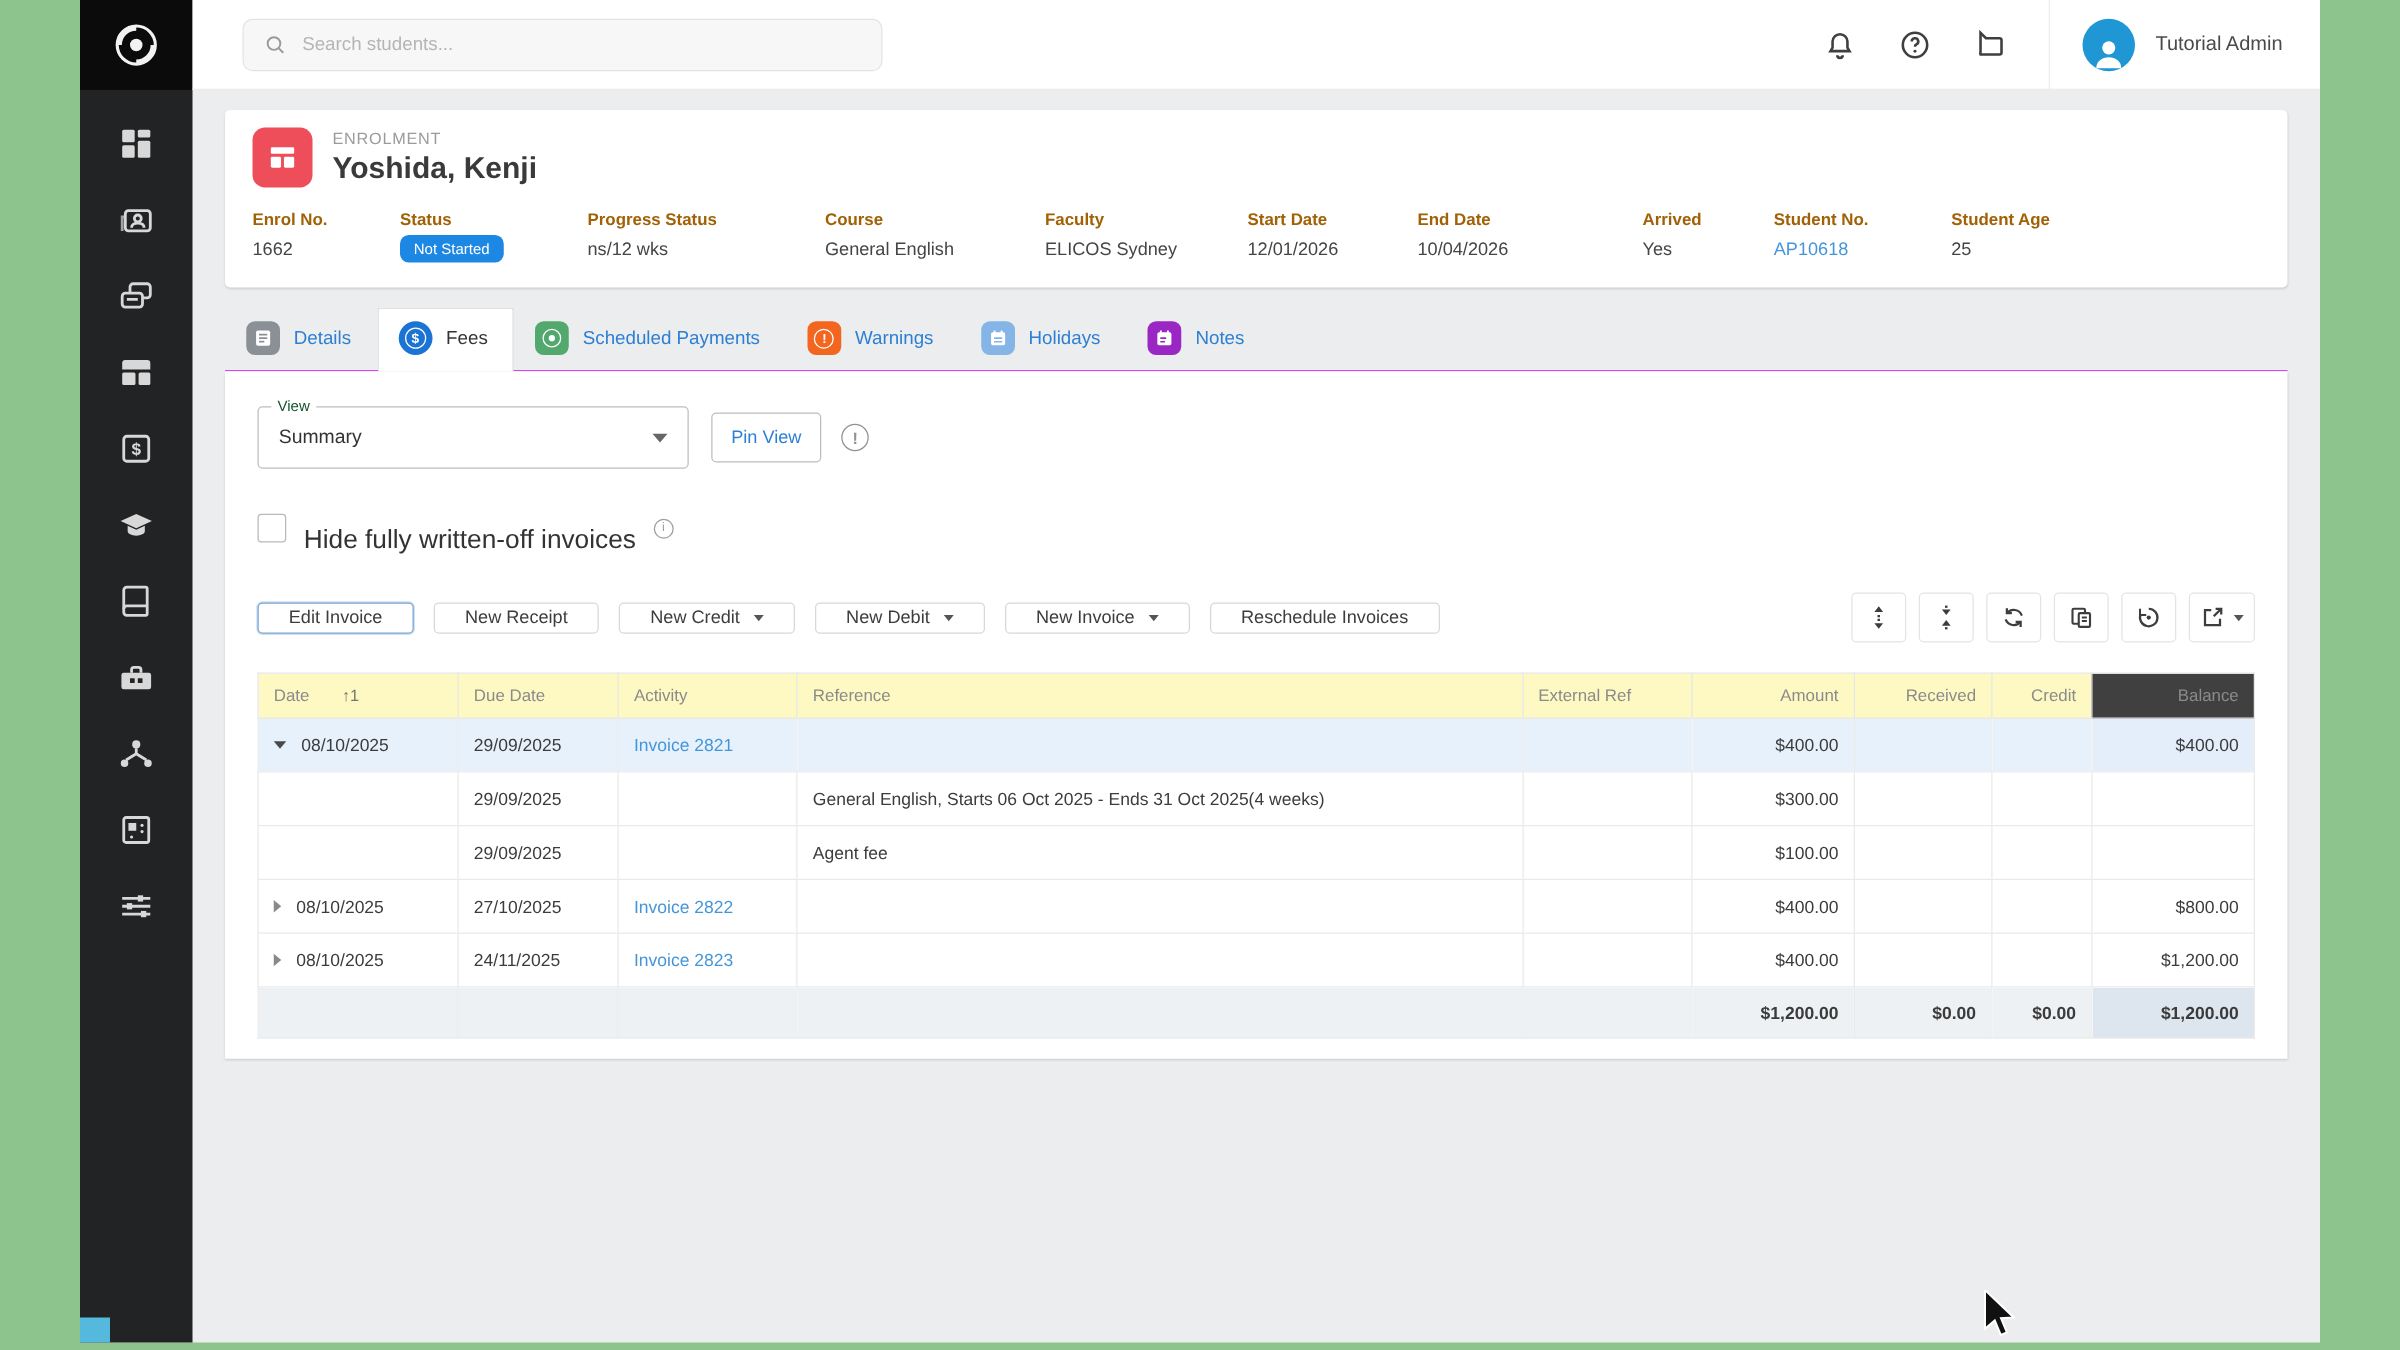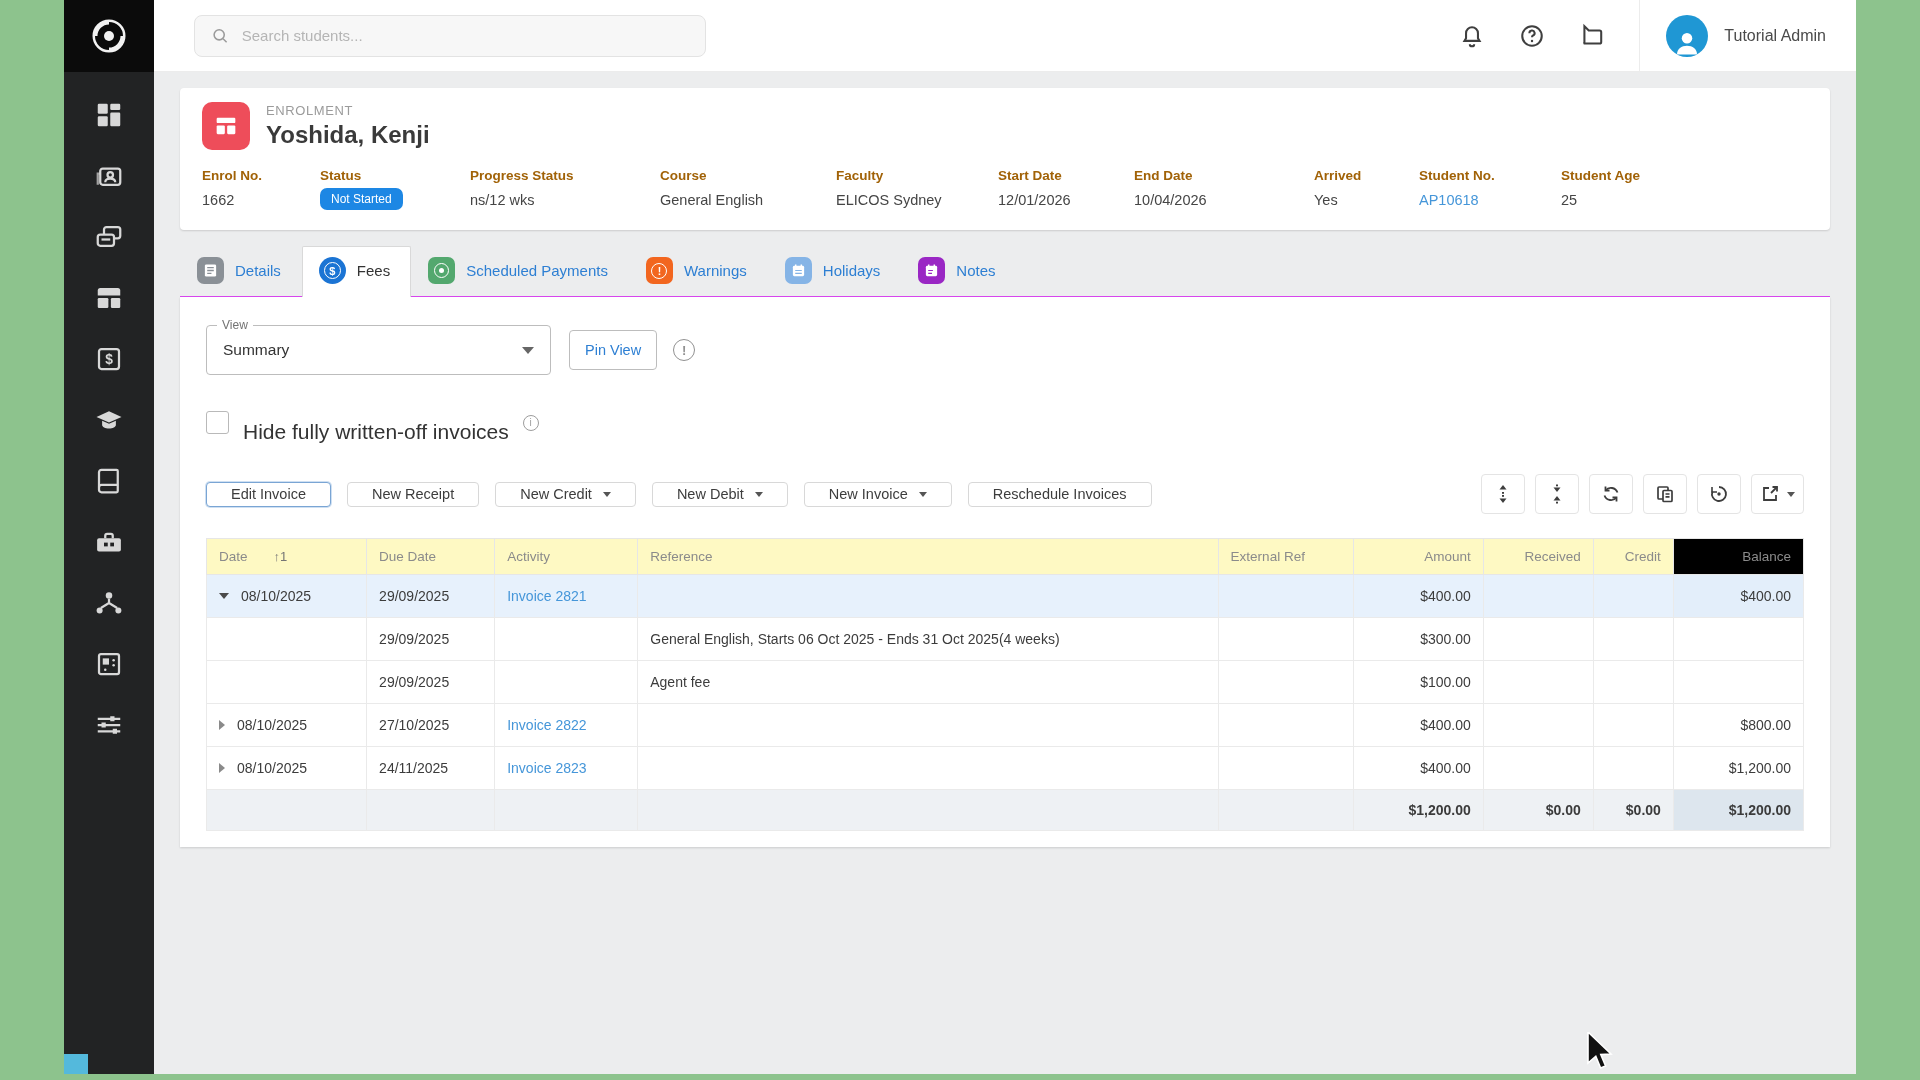--- a/index.html
+++ b/index.html
@@ -54,42 +54,42 @@
   .tab { display:flex; align-items:center; gap:11px; padding:10px 20px 12px 16px; font-size:15px; color:#2d7fd3; cursor:pointer; border:1px solid transparent; border-bottom:none; }
   .tab.active { background:#fff; border-color:#d9d9d9; color:#333; margin-bottom:-1px; padding-bottom:13px; border-radius:2px 2px 0 0; }
   .tab-icon { width:27px; height:27px; border-radius:7px; display:flex; align-items:center; justify-content:center; flex-shrink:0; }
   .tab-icon.circle { border-radius:50%; }
   .ring { border:1.6px solid #fff; border-radius:50%; display:flex; align-items:center; justify-content:center; color:#fff; }
 
   
   .panel { background:#fff; box-shadow:0 1px 2px rgba(0,0,0,.14); padding:28px 26px 16px; }
   .view-row { display:flex; align-items:center; }
   .select-field { position:relative; width:345px; height:50px; border:1px solid #bdbdbd; border-radius:4px; display:flex; align-items:center; padding:0 16px; cursor:pointer; }
-  .select-label { position:absolute; top:-8px; left:10px; background:#fff; padding:0 5px; font-size:12px; color:#737373; }
+  .select-label { position:absolute; top:-8px; left:10px; background:#fff; padding:0 5px; font-size:12px; color:#14532d; }
   .select-value { font-size:15.5px; color:#333; }
   .select-caret { margin-left:auto; width:0; height:0; border-left:6px solid transparent; border-right:6px solid transparent; border-top:7px solid #666; }
   .pin-btn { height:40px; margin-left:18px; border:1px solid #bdbdbd; border-radius:4px; background:#fff; color:#2d7fd3; font-size:14.5px; padding:0 15px; cursor:pointer; font-family:inherit; }
   .info-circle { width:22px; height:22px; margin-left:16px; border:1.8px solid #919191; border-radius:50%; color:#919191; font-size:13px; font-weight:bold; display:flex; align-items:center; justify-content:center; }
   .check-row { display:flex; align-items:center; gap:14px; margin-top:26px; }
   .checkbox { width:23px; height:23px; border:1px solid #b9b9b9; border-radius:3px; background:#fff; cursor:pointer; }
   .check-label { font-size:21px; color:#333;margin-top:19px; }
   .mini-info { width:16px; height:16px; border:1.4px solid #9d9d9d; border-radius:50%; color:#9d9d9d; font-size:10px; display:flex; align-items:center; justify-content:center; }
 
   .toolbar { display:flex; align-items:center; margin-top:30px; }
   .tbtn { height:25px; border:1px solid #d8d8d8; border-radius:4px; background:#fff; color:#3d3d3d; font-size:14.5px; padding:0 24px; margin-right:16px; display:flex; align-items:center; gap:11px; cursor:pointer; font-family:inherit; }
   .tbtn.focused { border:1px solid #7aa5d4; box-shadow:0 0 0 1px #cfe0f2; }
   .icon-btns { margin-left:auto; display:flex; gap:10px; }
   .ibtn { min-width:44px; height:40px; border:1px solid #e4e4e4; border-radius:4px; background:#fff; display:flex; align-items:center; justify-content:center; gap:7px; cursor:pointer; color:#3d3d3d; padding:0 8px; }
   .ibtn svg { width:20px; height:20px; }
 
   
   table.fees { width:100%; margin-top:24px; border-collapse:collapse; table-layout:fixed; }
   table.fees th { border:1px solid #e6e6e6; font-weight:normal; font-size:13.5px; color:#8b8b8b; text-align:left; padding:10px 12px; background:#fef9c3; }
   table.fees th.num, table.fees td.num { text-align:right; }
-  table.fees th.balance-col { background:#000000; }
+  table.fees th.balance-col { background:#404040; }
   table.fees td { border:1px solid #eaeaea; font-size:14px; color:#3c3c3c; padding:13px 12px; background:#fff; overflow:hidden; white-space:nowrap; }
   tr.row-selected td { background:#e7f1fc; }
   td.balance-cell { background:#f5f6f8; }
   tr.row-selected td.balance-cell { background:#e3eefa; }
   tr.footer-row td { background:#eef1f4; font-weight:bold; color:#3b3b3b; padding:12px; }
   tr.footer-row td.balance-cell { background:#dde6ee; }
   .due-overdue { color:#e05c4b; }
   .date-cell { display:flex; align-items:center; gap:12px; }
   .tri-open { width:0; height:0; border-left:5px solid transparent; border-right:5px solid transparent; border-top:6px solid #4a4a4a; flex-shrink:0; }
   .tri-closed { width:0; height:0; border-top:5px solid transparent; border-bottom:5px solid transparent; border-left:6px solid #8a8a8a; flex-shrink:0; }

